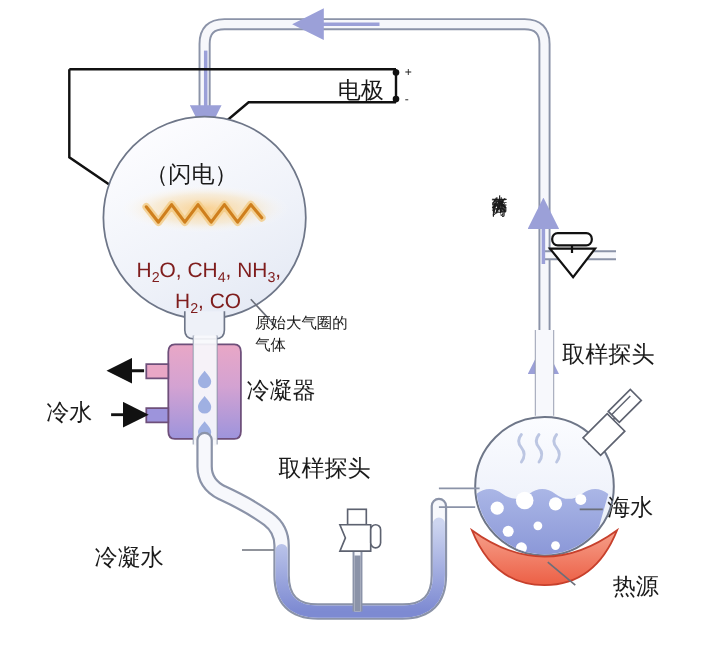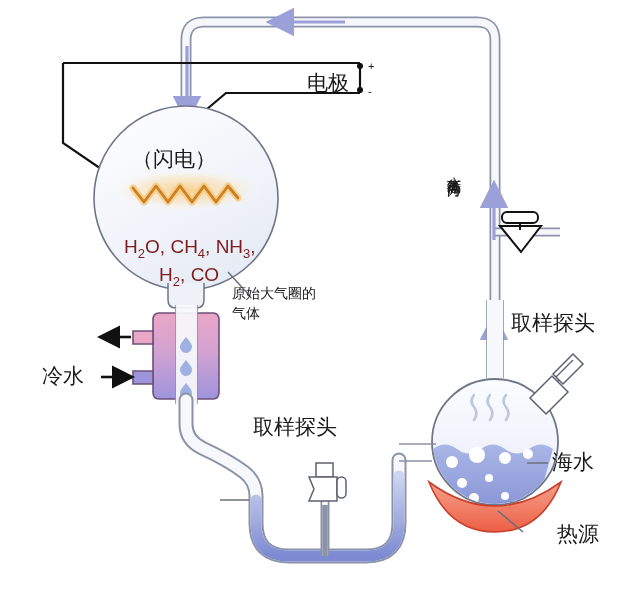--- a/index.html
+++ b/index.html
@@ -245,23 +245,25 @@
     H<sub>2</sub>, CO
   </div>
 
   <div class="lbl lbl-big" style="left:307px; top:71px;">电极</div>
   <div class="lbl lbl-tiny" style="left:368px; top:60px;">+</div>
   <div class="lbl lbl-tiny" style="left:368px; top:85px;">-</div>
 
   <div class="lbl lbl-small" style="left:232px; top:285px;">原始大气圈的</div>
   <div class="lbl lbl-small" style="left:232px; top:305px;">气体</div>
 
+  <div class="lbl lbl-big" style="left:224px; top:344px;">冷凝器</div>
 
   <div class="lbl lbl-big" style="left:42px; top:364px;">冷水</div>
 
+  <div class="lbl lbl-big" style="left:86px; top:496px;">冷凝水</div>
 
   <div class="lbl lbl-big" style="left:253px; top:415px;">取样探头</div>
 
   <div class="lbl lbl-big" style="left:511px; top:311px;">取样探头</div>
 
 
   <div class="lbl lbl-small vert" style="left:446px; top:166px;">水蒸气循环方向</div>
 
   <div class="lbl lbl-big" style="left:552px; top:450px;">海水</div>
 

